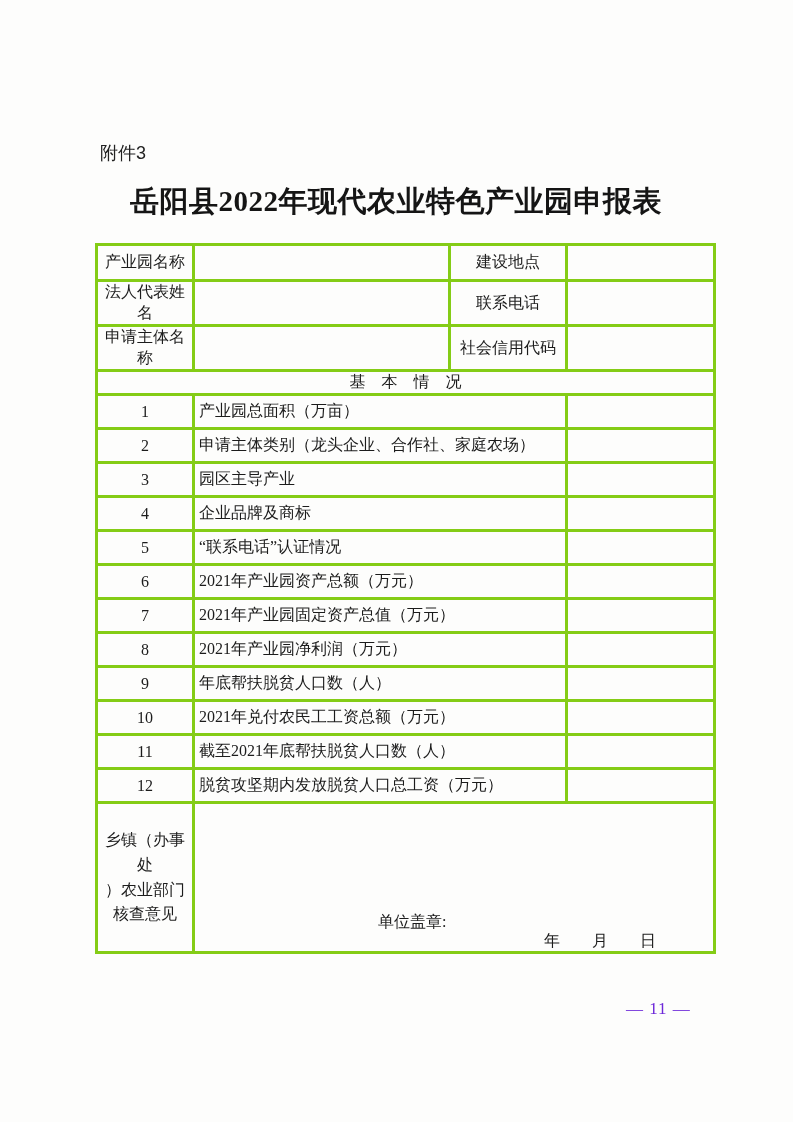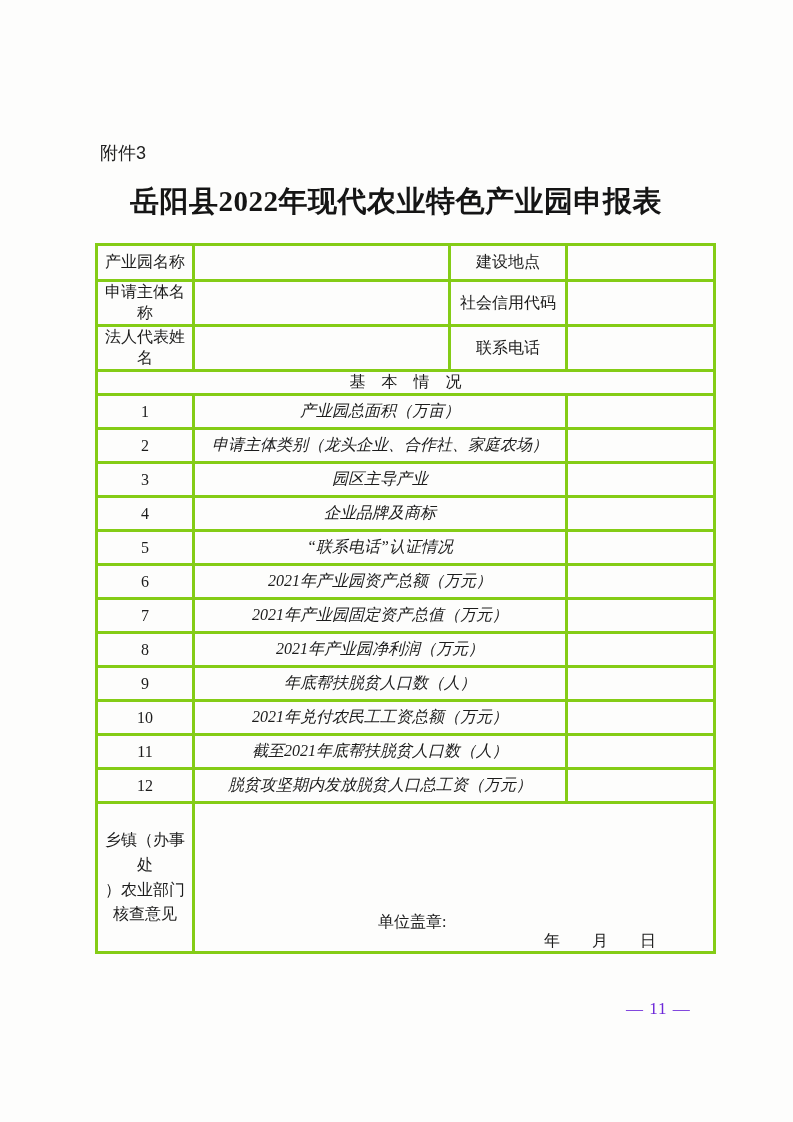--- a/index.html
+++ b/index.html
@@ -41,21 +41,21 @@
     overflow:hidden;
   }
   tr.toprow td { height:36px; }
   td.lbl { text-align:center; font-size:15px; padding:0 2px; }
   td.blank { background:transparent; }
   td.section {
     height:23px; text-align:center; font-size:16px; padding:0;
   }
   tr.item td { height:34px; }
   td.num { text-align:center; font-size:15px; }
-  td.desc { text-align:center; padding-left:11px; font-size:16px;font-style:italic; }
+  td.desc { text-align:left; padding-left:11px; font-size:16px; }
   tr.review td { height:150px;text-align:center; }
   td.rlabel {
     text-align:center; font-size:15px; line-height:1.55;
     white-space:pre-line; padding:0 2px;
   }
   td.rcontent { position:relative; padding:0; }
   .seal { position:absolute; left:183px; top:108px; font-size:16px; }
   .date { position:absolute; left:349px; top:127px; font-size:16px; }
 
   .pageno {
@@ -80,29 +80,29 @@
       <col style="width:148px">
     </colgroup>
     <tbody>
       <tr class="toprow">
         <td class="lbl">产业园名称</td>
         <td class="blank"></td>
         <td class="lbl">建设地点</td>
         <td class="blank"></td>
       </tr>
       <tr class="toprow">
+        <td class="lbl">法人代表姓名</td>
+        <td class="blank"></td>
+        <td class="lbl">联系电话</td>
+        <td class="blank"></td>
+      </tr>
+      <tr class="toprow">
         <td class="lbl">申请主体名称</td>
         <td class="blank"></td>
         <td class="lbl">社会信用代码</td>
-        <td class="blank"></td>
-      </tr>
-      <tr class="toprow">
-        <td class="lbl">法人代表姓名</td>
-        <td class="blank"></td>
-        <td class="lbl">联系电话</td>
         <td class="blank"></td>
       </tr>
 
       <tr>
         <td class="section" colspan="4">基　本　情　况</td>
       </tr>
 
       <tr class="item">
         <td class="num">1</td>
         <td class="desc" colspan="2">产业园总面积（万亩）</td>

